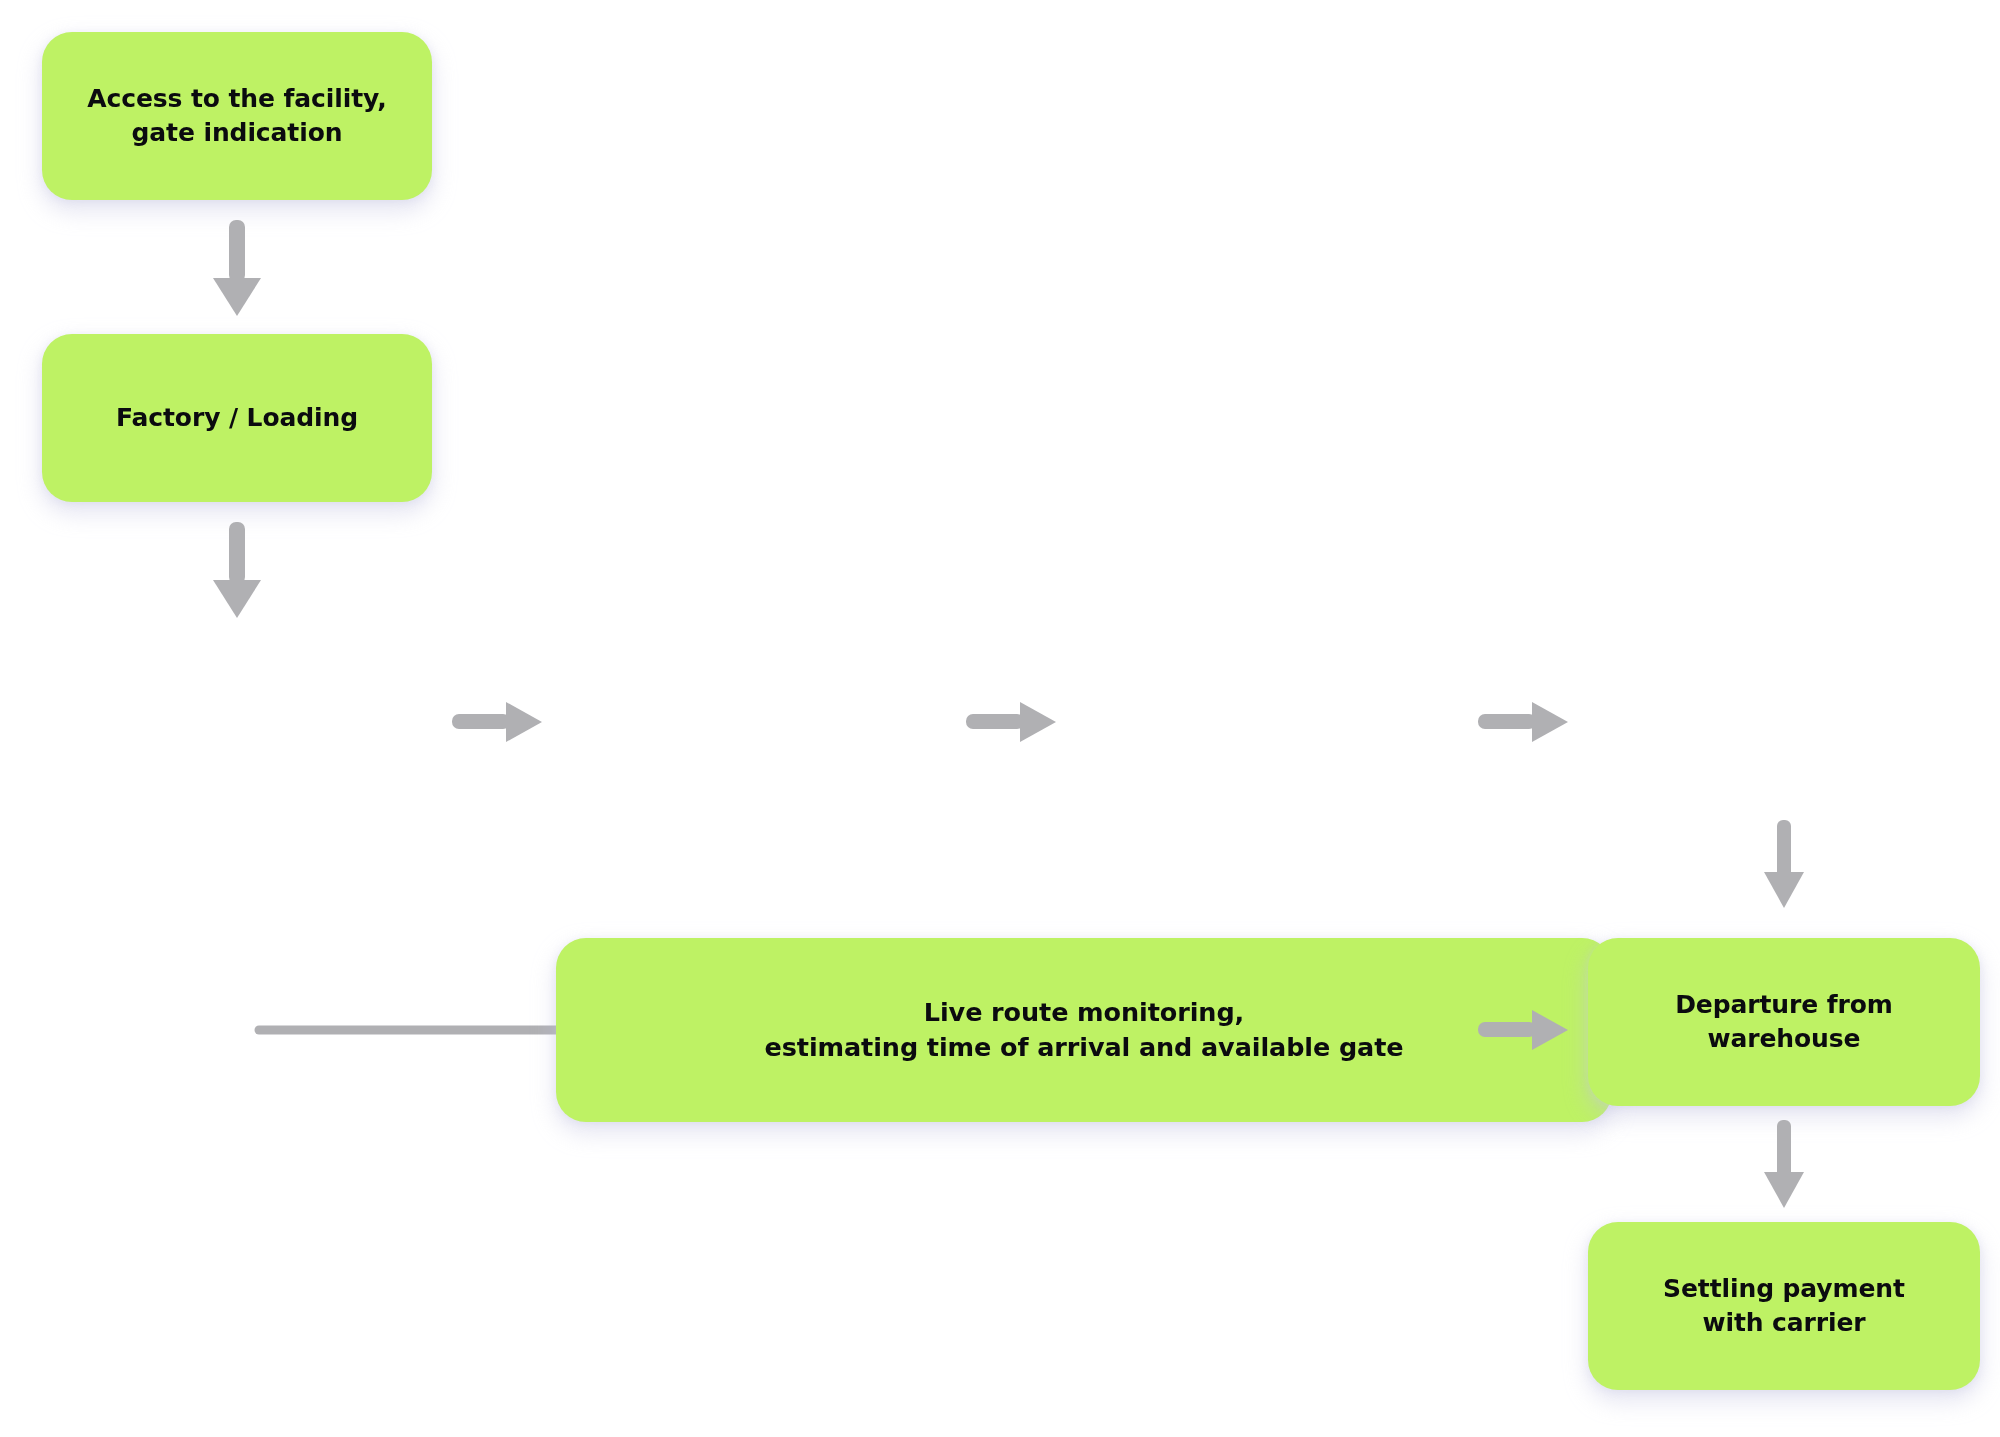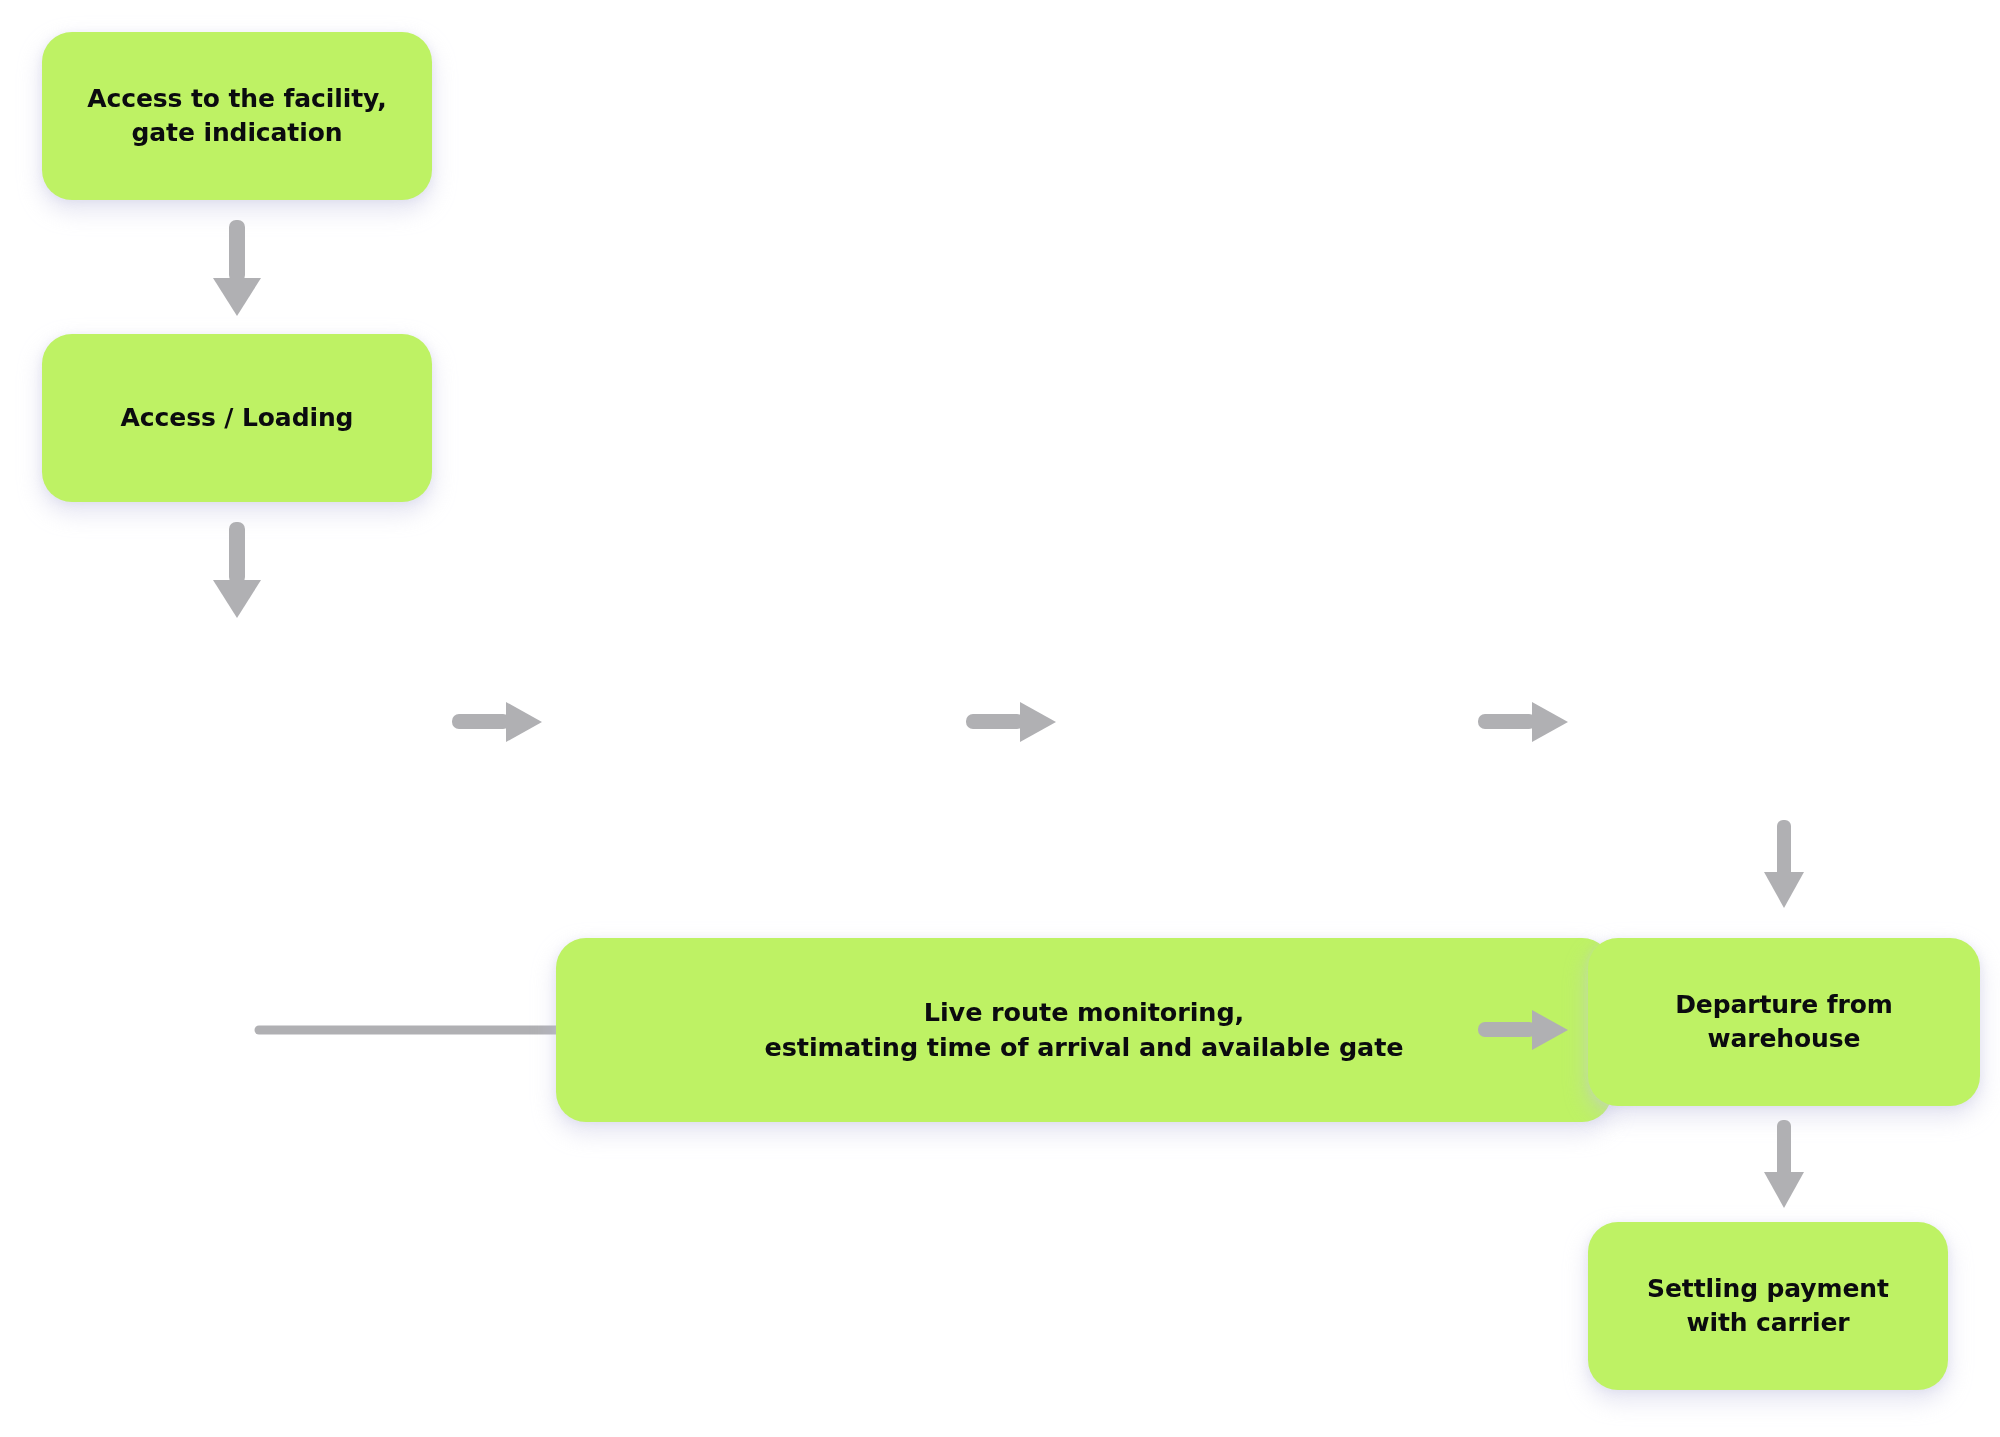--- a/index.html
+++ b/index.html
@@ -73,21 +73,21 @@
   </div>
 
   <div class="conn" style="left:211px; top:220px; width:52px; height:98px;">
     <svg width="52" height="98" viewBox="0 0 52 98" aria-hidden="true">
       <rect class="arrow-fill" x="18" y="0" width="16" height="62" rx="7"></rect>
       <polygon class="arrow-fill" points="2,58 50,58 26,96"></polygon>
     </svg>
   </div>
 
   <div class="node" style="left:42px; top:334px; width:390px; height:168px;">
-    <div class="node-label">Access / Loading</div>
+    <div class="node-label">Factory / Loading</div>
   </div>
 
   <div class="conn" style="left:211px; top:522px; width:52px; height:98px;">
     <svg width="52" height="98" viewBox="0 0 52 98" aria-hidden="true">
       <rect class="arrow-fill" x="18" y="0" width="16" height="62" rx="7"></rect>
       <polygon class="arrow-fill" points="2,58 50,58 26,96"></polygon>
     </svg>
   </div>
 
 
@@ -145,18 +145,18 @@
 warehouse</div>
   </div>
 
   <div class="conn" style="left:1760px; top:1120px; width:48px; height:90px;">
     <svg width="48" height="90" viewBox="0 0 48 90" aria-hidden="true">
       <rect class="arrow-fill" x="17" y="0" width="14" height="58" rx="6"></rect>
       <polygon class="arrow-fill" points="4,52 44,52 24,88"></polygon>
     </svg>
   </div>
 
-  <div class="node" style="left:1588px; top:1222px; width:360px; height:168px;">
+  <div class="node" style="left:1588px; top:1222px; width:392px; height:168px;">
     <div class="node-label">Settling payment
 with carrier</div>
   </div>
 
 </div>
 
 </body></html>

